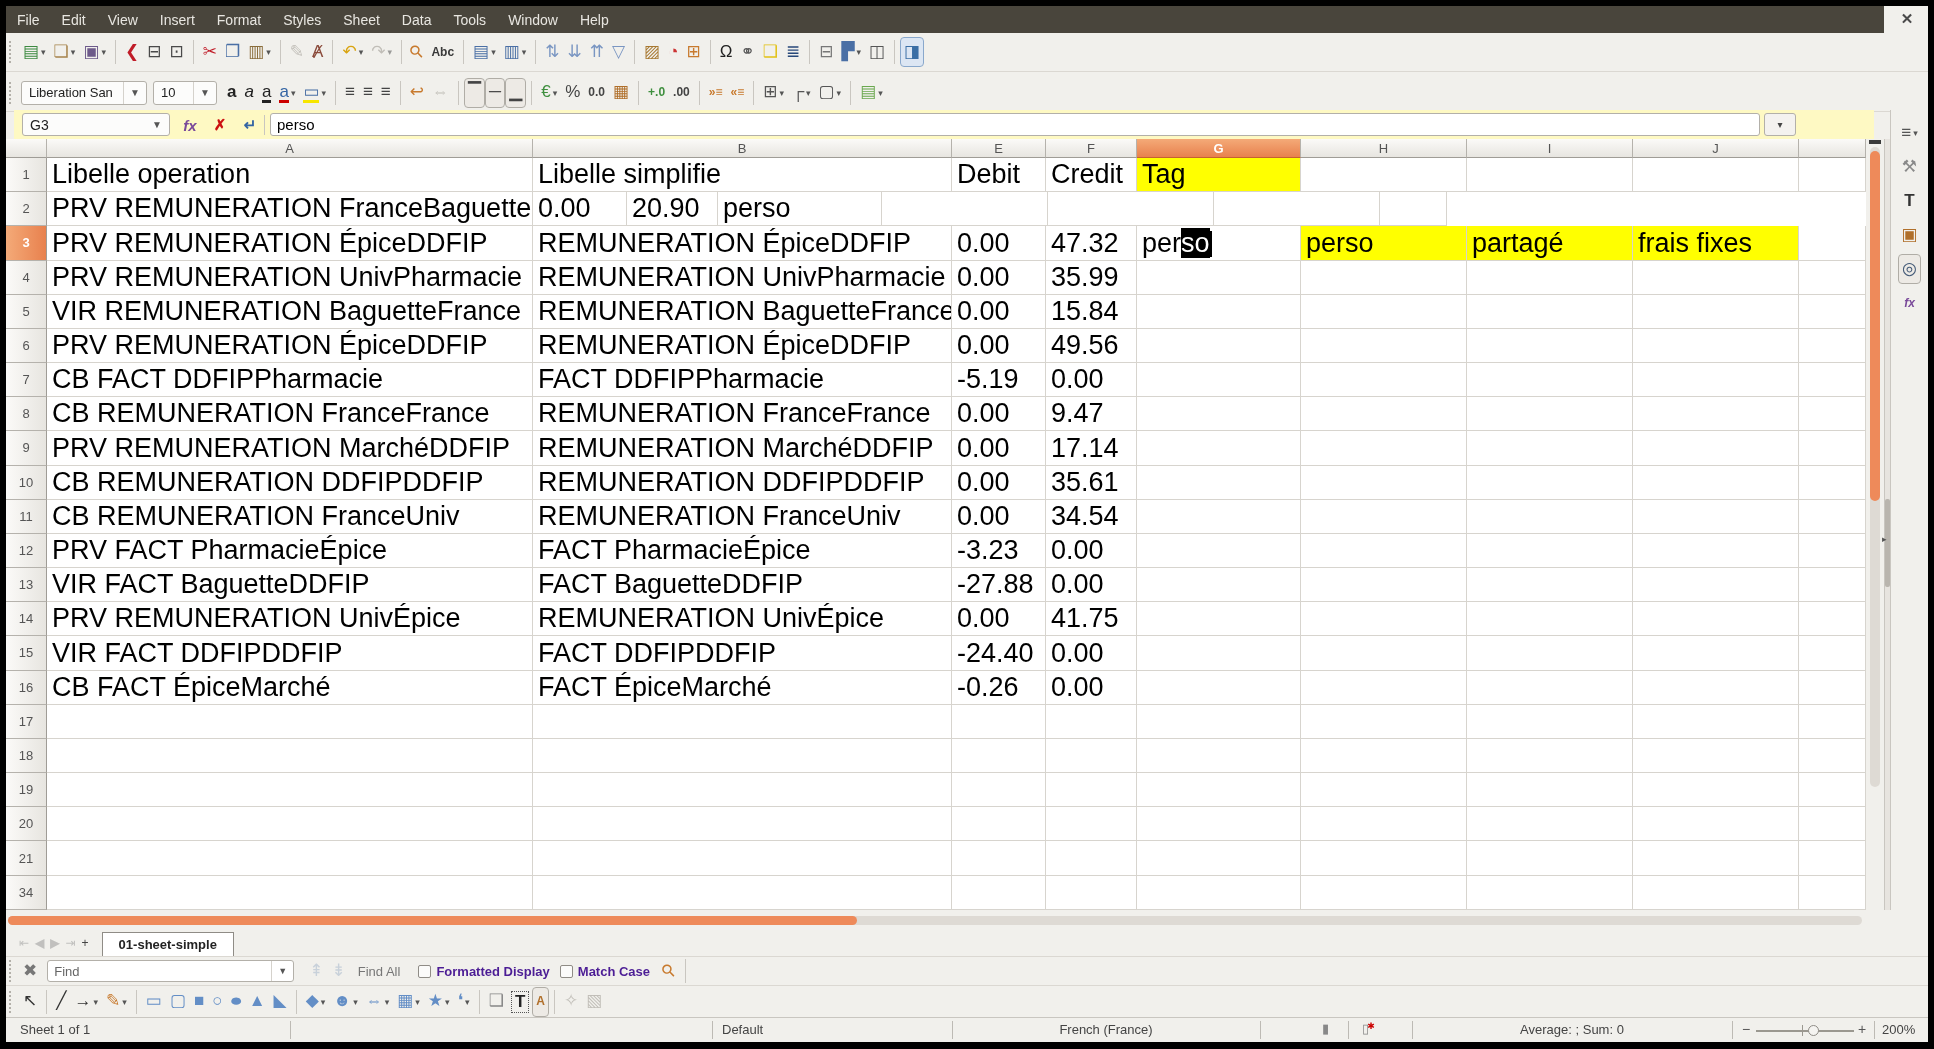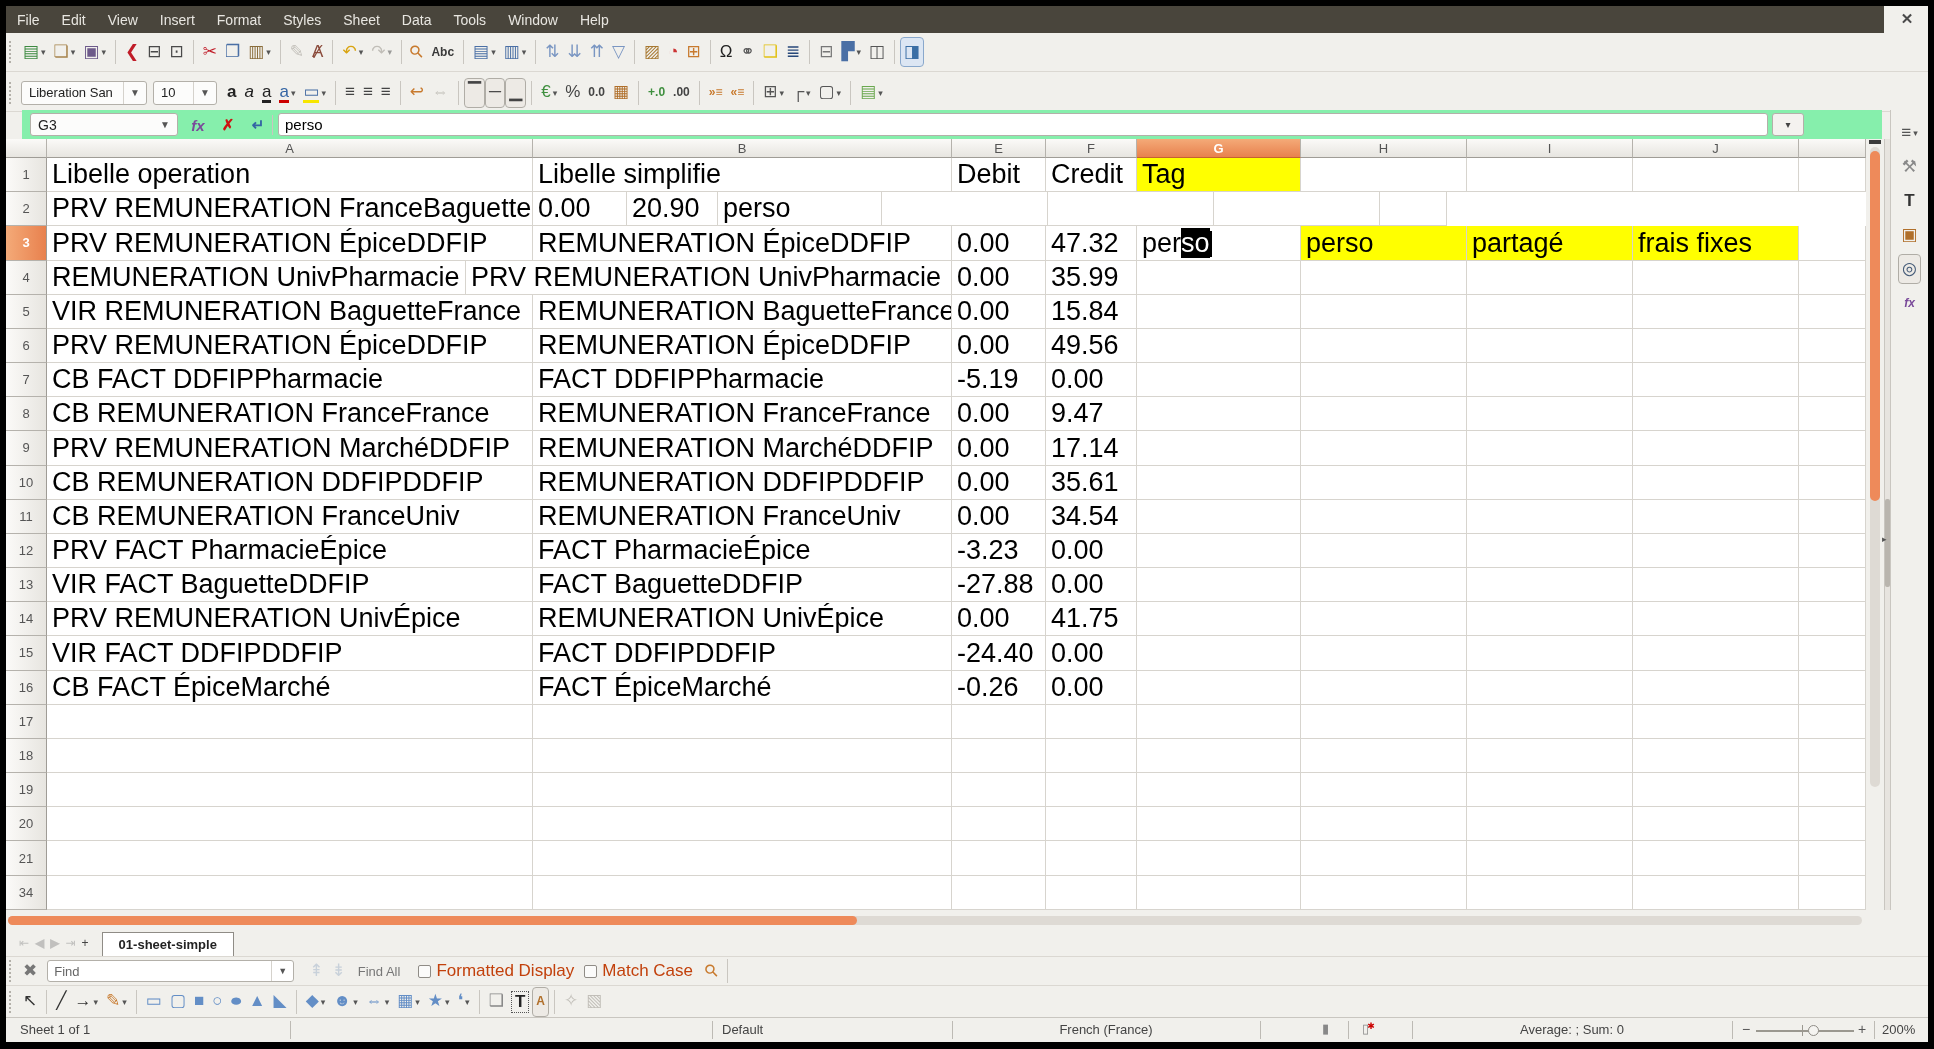--- a/index.html
+++ b/index.html
@@ -39,22 +39,22 @@
 
   .combo { height:24px; background:#fcfcfb; border:1px solid #b3b0a9; border-radius:3px;
            display:flex; align-items:center; font-size:13px; color:#222;
            padding-left:7px; margin-right:6px; }
   .combo .dd { margin-left:auto; padding:0 6px; border-left:1px solid #d5d2cc; height:100%;
                display:flex; align-items:center; font-size:10px; }
   #font-name-combo { width:126px; margin-left:2px; }
   #font-size-combo { width:64px; }
 
   
-  .fbar { position:absolute; left:16px; top:104px; width:1860px; height:29px;
-          background:#86efac; display:block; }
+  .fbar { position:absolute; left:8px; top:104px; width:1860px; height:29px;
+          background:#fef9c3; display:block; }
   .namebox { position:absolute; left:8px; top:3px; width:148px; height:23px;
              background:#fcfcfb; border:1px solid #b3b0a9; border-radius:3px;
              font-size:14px; color:#222; display:flex; align-items:center; padding-left:7px; }
   .namebox .dd { margin-left:auto; padding:0 7px; font-size:10px; }
   .fb-ico { position:absolute; top:4px; width:24px; height:22px; display:flex;
             align-items:center; justify-content:center; font-size:15px; }
   .fb-sep { position:absolute; left:250px; top:5px; width:1px; height:20px; background:#c9c6c0; }
   .fb-input { position:absolute; left:256px; top:3px; width:1490px; height:23px;
               background:#fff; border:1px solid #b3b0a9; border-radius:3px;
               font-size:15px; color:#000; padding-left:6px;
@@ -124,21 +124,21 @@
   .find-input-wrap { width:247px; height:22px; background:#fff; border:1px solid #b3b0a9;
                      border-radius:3px; display:flex; align-items:center; margin-left:6px; }
   .find-input-wrap input { border:none; outline:none; flex:1; font-size:13px; padding-left:6px;
                            font-family:"Liberation Sans",sans-serif; color:#333; background:transparent; }
   .find-input-wrap input::placeholder { color:#666; opacity:1; }
   .find-input-wrap .dd { padding:0 6px; border-left:1px solid #d5d2cc; height:100%;
                          display:flex; align-items:center; }
   .find-label { font-size:13px; color:#777; margin:0 8px; }
   .cbox { width:13px; height:13px; border:1px solid #8f8c86; border-radius:2px;
           background:#fbfbfa; margin:0 5px 0 10px; }
-  .cb-label { font-size:17px; color:#c2410c; }
+  .cb-label { font-size:13px; color:#4c1d95;font-weight:bold; }
 
   
   #drawbar { position:absolute; left:0; top:979px; width:1922px; height:32px;
              background:#f1f0ec; border-top:1px solid #dbd8d2; display:flex; align-items:center; }
 
   
   #statusbar { position:absolute; left:0; top:1011px; width:1922px; height:25px;
                background:#f1f0ec; border-top:1px solid #c9c6c0; font-size:13px; color:#444; }
   .st-txt { position:absolute; top:4px; }
   .st-sep { position:absolute; top:3px; width:1px; height:18px; background:#bdbab4; }
@@ -459,22 +459,22 @@
             <span class="txtsel">so</span>
             <span class="caret"></span>
           </div>
           <div class="cell" style="width: 166px; background: rgb(255, 255, 0);">perso</div>
           <div class="cell" style="width: 166px; background: rgb(255, 255, 0);">partagé</div>
           <div class="cell" style="width: 166px; background: rgb(255, 255, 0);">frais fixes</div>
           <div class="cell" style="width: 67px;"></div>
         </div>
         <div class="grow">
           <div class="rhead">4</div>
+          <div class="cell" style="width: 486px;">PRV REMUNERATION UnivPharmacie</div>
           <div class="cell" style="width: 419px;">REMUNERATION UnivPharmacie</div>
-          <div class="cell" style="width: 486px;">PRV REMUNERATION UnivPharmacie</div>
           <div class="cell" style="width: 94px;">0.00</div>
           <div class="cell" style="width: 91px;">35.99</div>
           <div class="cell" style="width: 164px;"></div>
           <div class="cell" style="width: 166px;"></div>
           <div class="cell" style="width: 166px;"></div>
           <div class="cell" style="width: 166px;"></div>
           <div class="cell" style="width: 67px;"></div>
         </div>
         <div class="grow">
           <div class="rhead">5</div>

